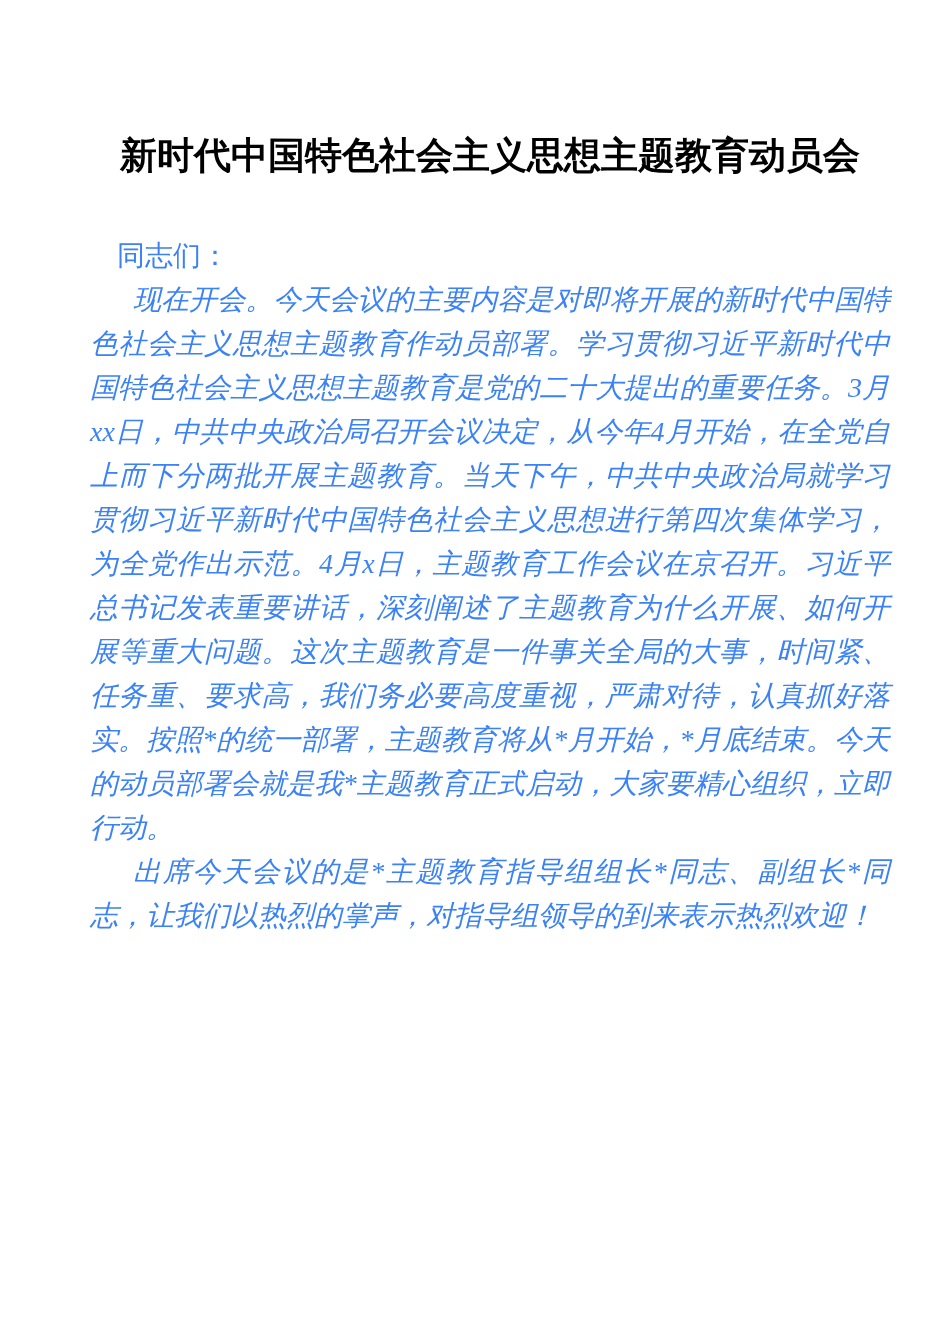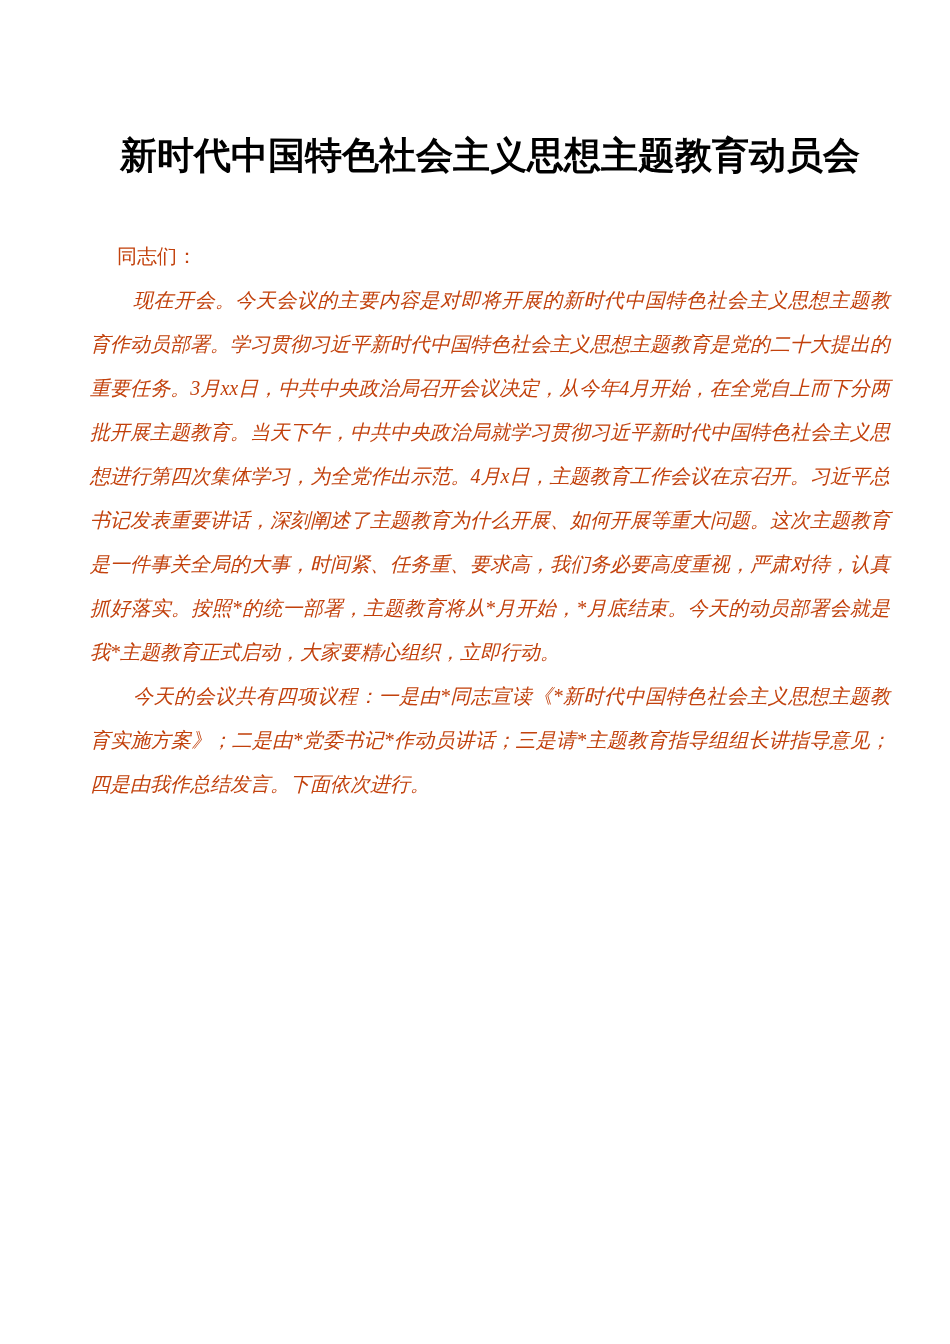--- a/index.html
+++ b/index.html
@@ -21,35 +21,35 @@
     font-size: 37px;
     line-height: 50px;
     text-align: center;
     color: #000000;
   }
   .doc-title .title-line { display: block; }
   .doc-body {
     margin-top: 53px;
     font-family: "Liberation Serif", "DejaVu Serif", serif;
     font-weight: normal;
-    font-size: 20px;
+    font-size: 28px;
     line-height: 44px;
     text-align: justify;
-    color: #c2410c;
+    color: #3b82f6;
   }
   .doc-body p { margin: 0; padding: 0; }
   p.salutation { text-indent: 27px; }
   p.para { text-indent: 43px; font-style: italic; }
 </style>
 </head>
 <body>
 
 <div class="page">
   <h1 class="doc-title">
     <span class="title-line">新时代中国特色社会主义思想主题教育动员会</span>
   </h1>
 
   <div class="doc-body">
     <p class="salutation">同志们：</p>
     <p class="para">现在开会。今天会议的主要内容是对即将开展的新时代中国特色社会主义思想主题教育作动员部署。学习贯彻习近平新时代中国特色社会主义思想主题教育是党的二十大提出的重要任务。3月xx日，中共中央政治局召开会议决定，从今年4月开始，在全党自上而下分两批开展主题教育。当天下午，中共中央政治局就学习贯彻习近平新时代中国特色社会主义思想进行第四次集体学习，为全党作出示范。4月x日，主题教育工作会议在京召开。习近平总书记发表重要讲话，深刻阐述了主题教育为什么开展、如何开展等重大问题。这次主题教育是一件事关全局的大事，时间紧、任务重、要求高，我们务必要高度重视，严肃对待，认真抓好落实。按照*的统一部署，主题教育将从*月开始，*月底结束。今天的动员部署会就是我*主题教育正式启动，大家要精心组织，立即行动。</p>
-    <p class="para">今天的会议共有四项议程：一是由*同志宣读《*新时代中国特色社会主义思想主题教育实施方案》；二是由*党委书记*作动员讲话；三是请*主题教育指导组组长讲指导意见；四是由我作总结发言。下面依次进行。</p>
+    <p class="para">出席今天会议的是*主题教育指导组组长*同志、副组长*同志，让我们以热烈的掌声，对指导组领导的到来表示热烈欢迎！</p>
   </div>
 </div>
 
 </body></html>

